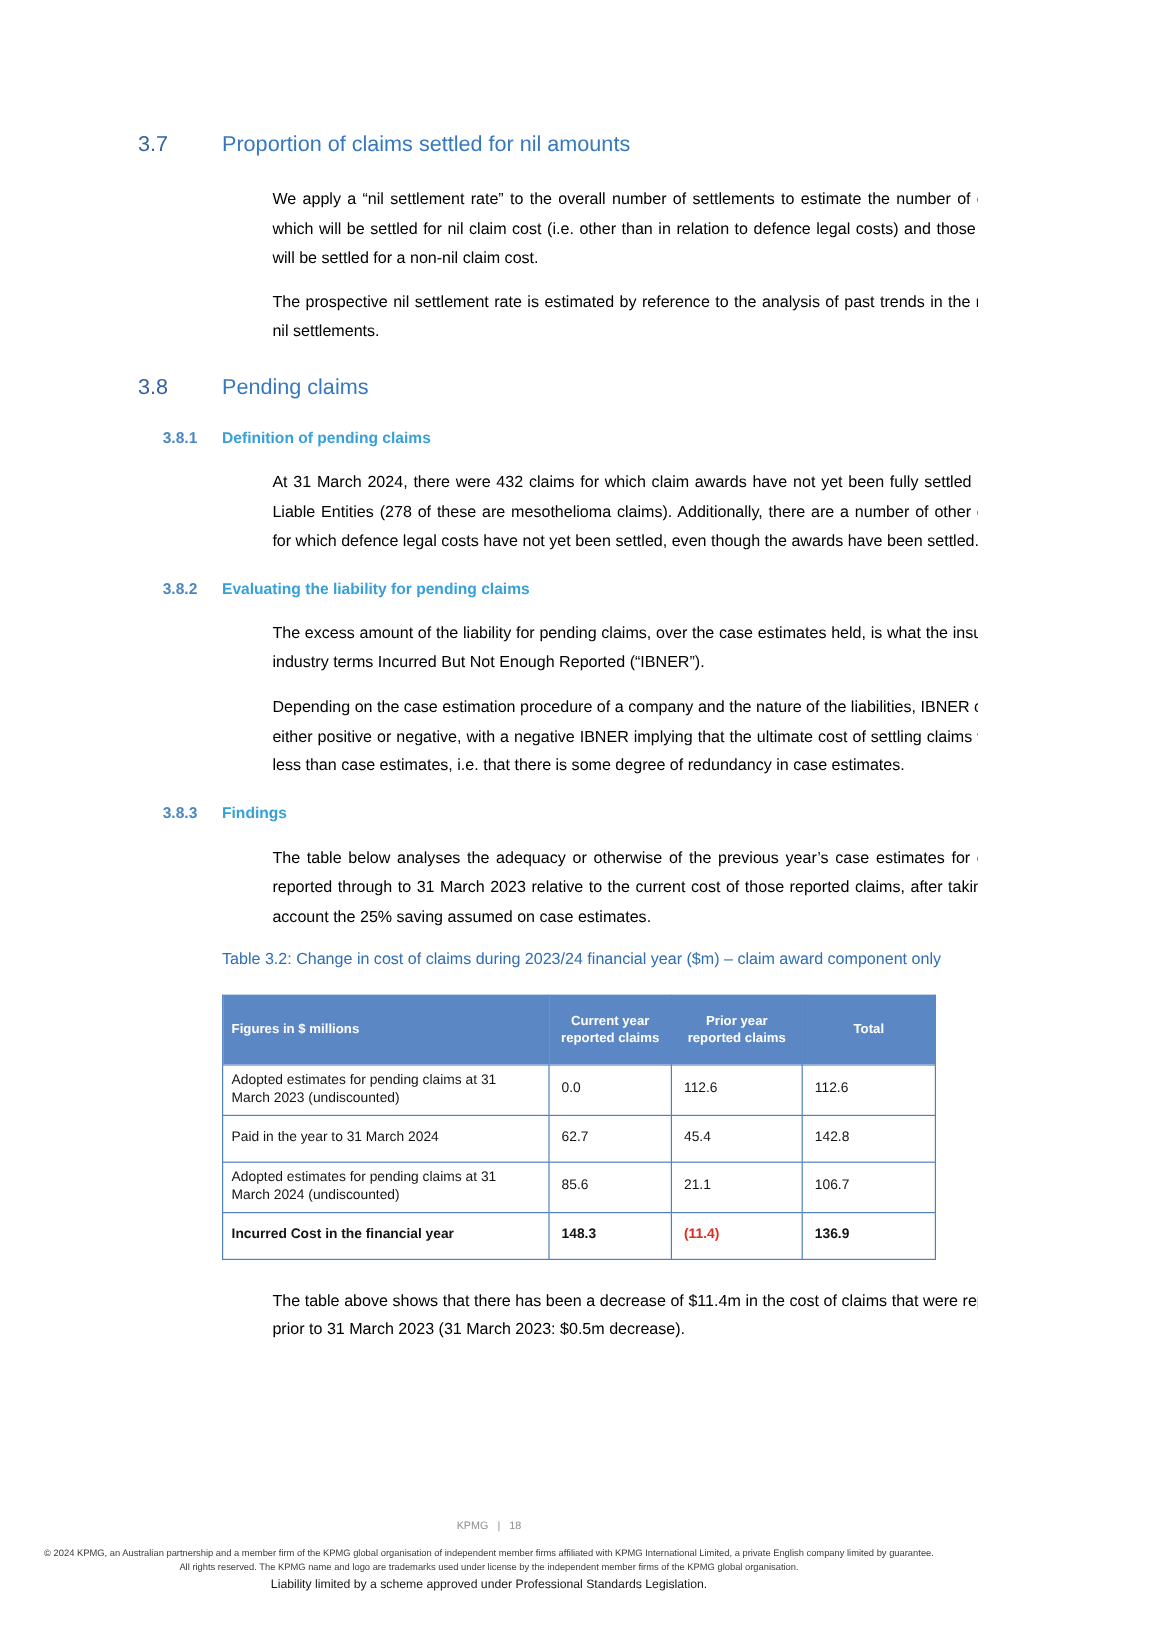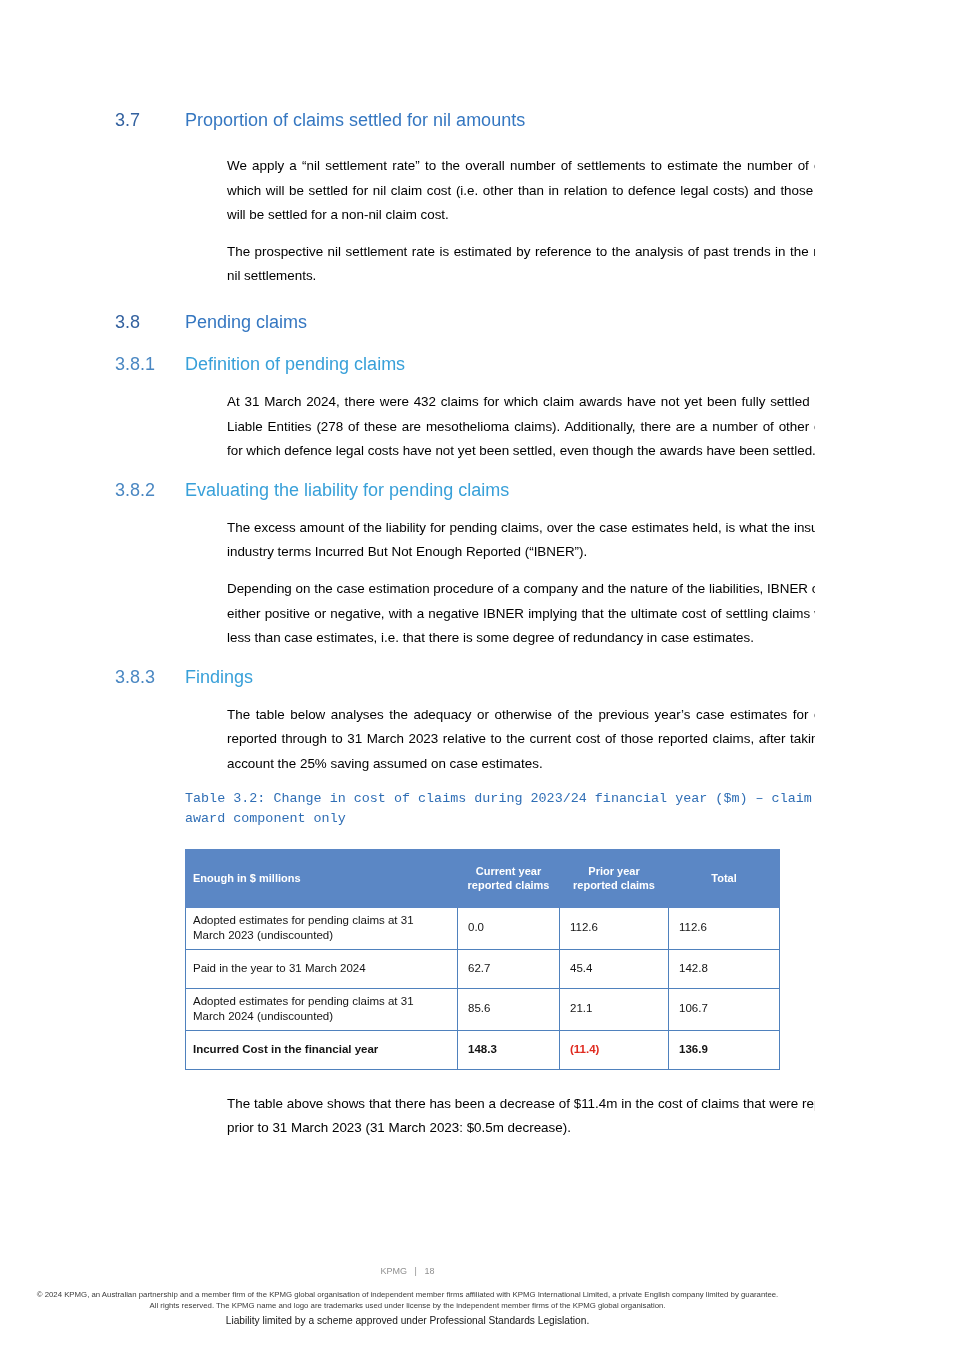--- a/index.html
+++ b/index.html
@@ -13,39 +13,38 @@
   .page { position: relative; width: 815px; height: 1365px; background: #fff; overflow: hidden; }
   .content { position: absolute; top: 109px; left: 115px; width: 737px; }
 
   .sec-head { display: flex; align-items: baseline; }
   .sec-head .num { width: 70px; flex: 0 0 70px; }
   .h1 { font-size: 18px; line-height: 22px; margin-bottom: 23px; font-weight: 400; }
   .h1 .num { color: #33619f; }
   .h1 .title { color: #3577c1; }
   .h1.later { margin-top: 22px; }
 
-  .sub { font-size: 18px; line-height: 17px; margin: 18px 0 17px 0; font-weight: 400; }
+  .sub { font-size: 13px; line-height: 17px; margin: 18px 0 17px 0; font-weight: 700; text-align: center; }
   .sub .num { color: #4a87c2; }
   .sub .title { color: #38a0d9; }
 
   p.body {
     margin: 0 0 12px 112px;
     font-size: 13.4px;
     line-height: 24.6px;
     text-align: justify;
     color: #000000;
   }
 
   .table-caption {
     margin: 8px 0 0 70px;
     font-size: 13.4px;
     line-height: 20px;
     color: #2f6eb5;
     max-width: 640px;
-    font-family: Liberation Mono, monospace;
   }
 
   table.data-table {
     margin: 20px 0 0 70px;
     border-collapse: collapse;
     width: 594px;
     table-layout: fixed;
   }
   table.data-table th {
     background: #5b87c5;
@@ -130,21 +129,21 @@
 
     <table class="data-table">
       <colgroup>
         <col style="width:272px">
         <col style="width:102px">
         <col style="width:109px">
         <col style="width:111px">
       </colgroup>
       <thead>
         <tr>
-          <th class="left">Enough in $ millions</th>
+          <th class="left">Figures in $ millions</th>
           <th>Current year reported claims</th>
           <th>Prior year reported claims</th>
           <th>Total</th>
         </tr>
       </thead>
       <tbody>
         <tr>
           <td class="label">Adopted estimates for pending claims at 31 March 2023 (undiscounted)</td>
           <td class="num-cell">0.0</td>
           <td class="num-cell">112.6</td>

